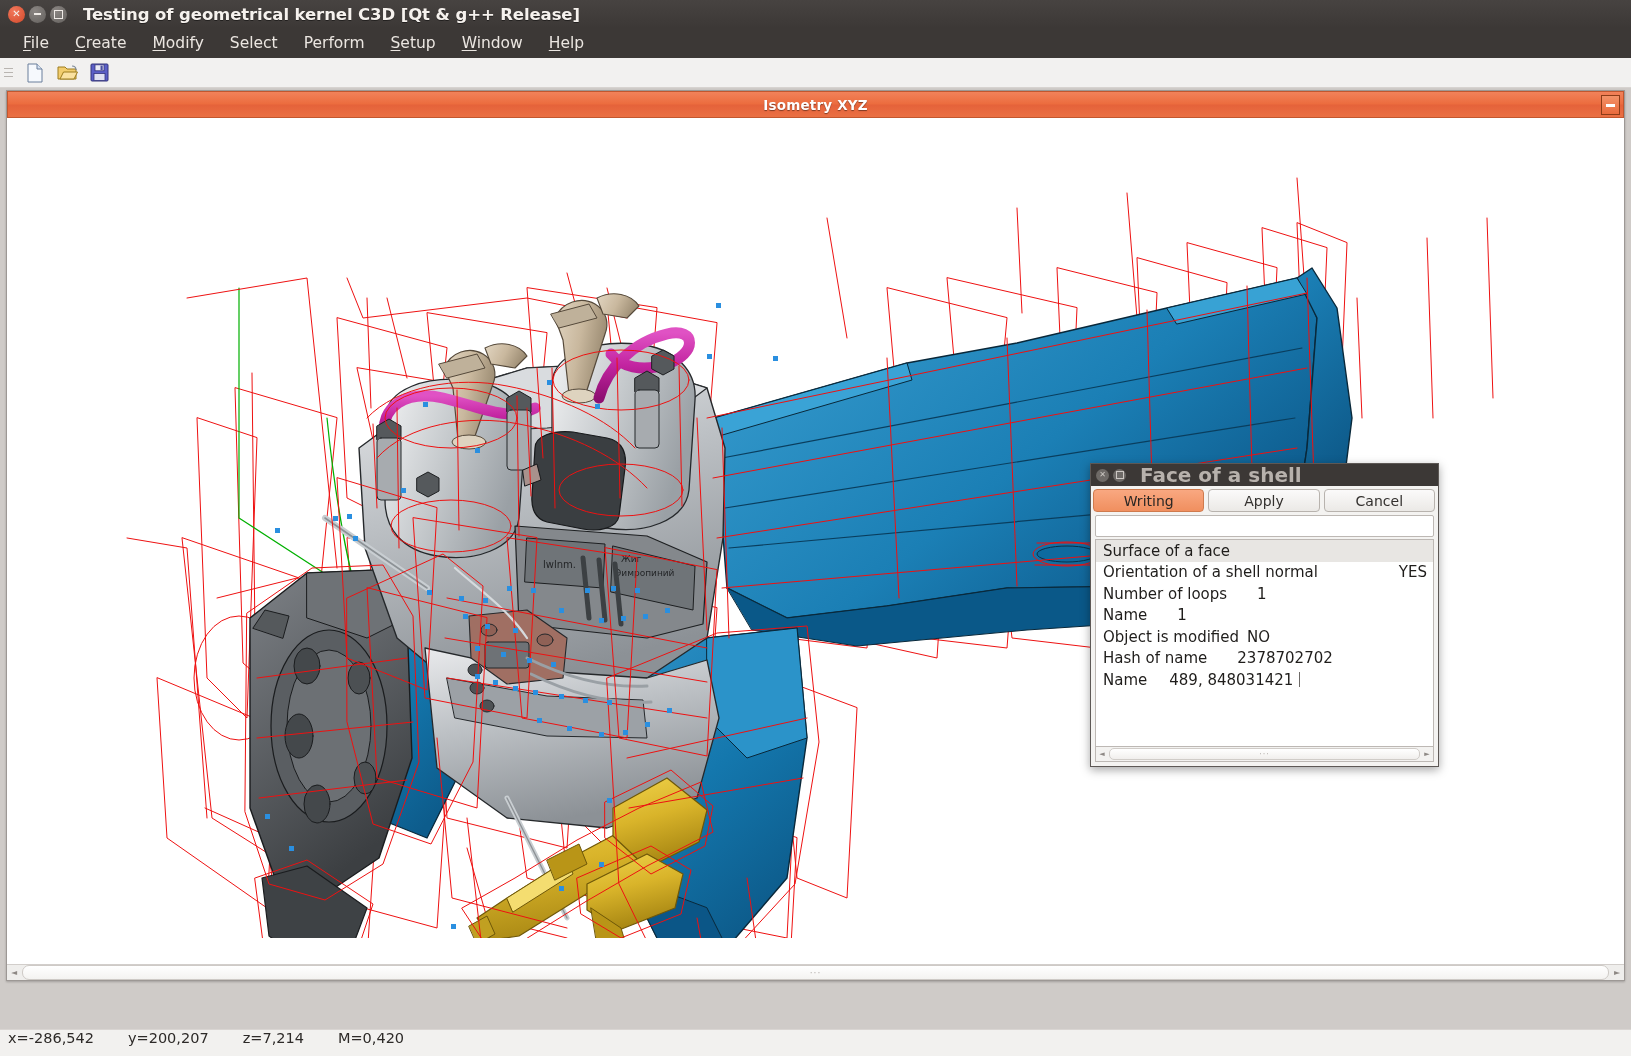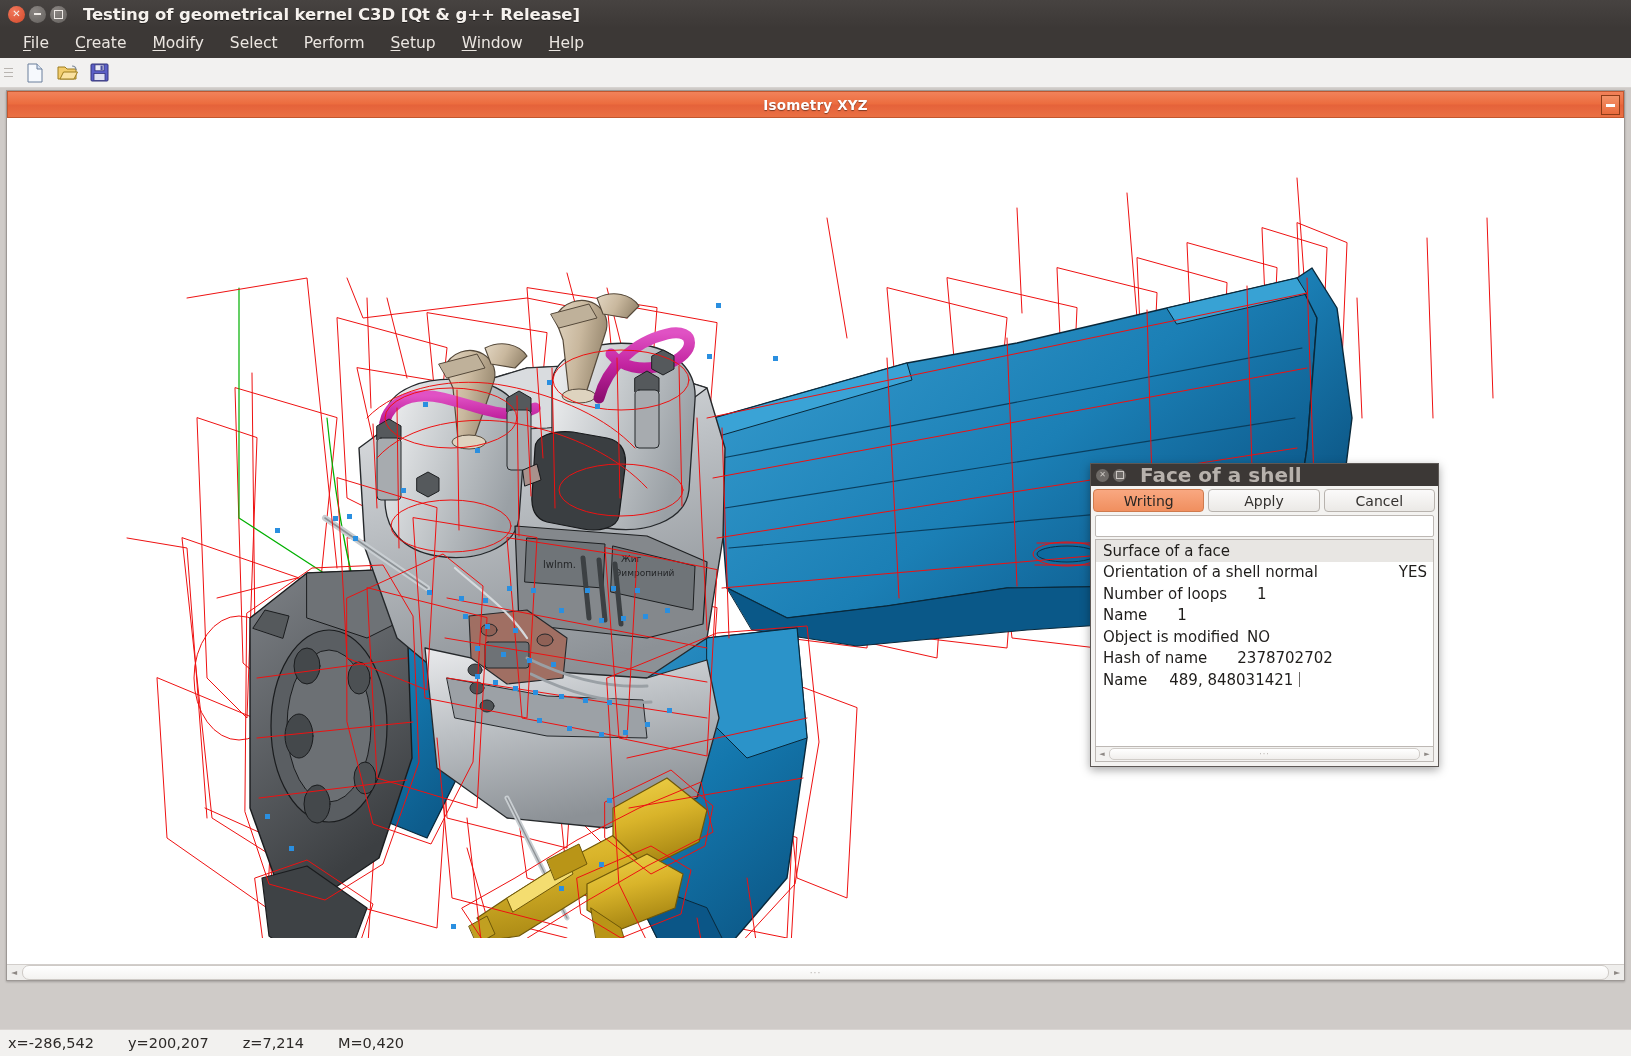--- a/index.html
+++ b/index.html
@@ -152,21 +152,21 @@
   .mdi-hscroll .sb-dots {
     position:absolute; left:50%; top:50%; transform:translate(-50%,-50%);
     color:#b6b1ad; font-size:9px; letter-spacing:1px;
   }
 
   
   .statusbar {
     flex: 0 0 26px; height: 26px;
     background: #f2f1ef;
     border-top: 1px solid #d9d5d2;
-    display: flex; align-items: center;
+    display: flex; align-items: flex-start;
     font-size: 14.5px; color: #2d2a28;
     padding-left: 8px;
   }
   .statusbar .sb-field { margin-right: 34px; white-space: nowrap; }
 
   
   .model-layer { position:absolute; inset:0; }
   .model-layer svg { position:absolute; left:0; top:0; }
 
   

